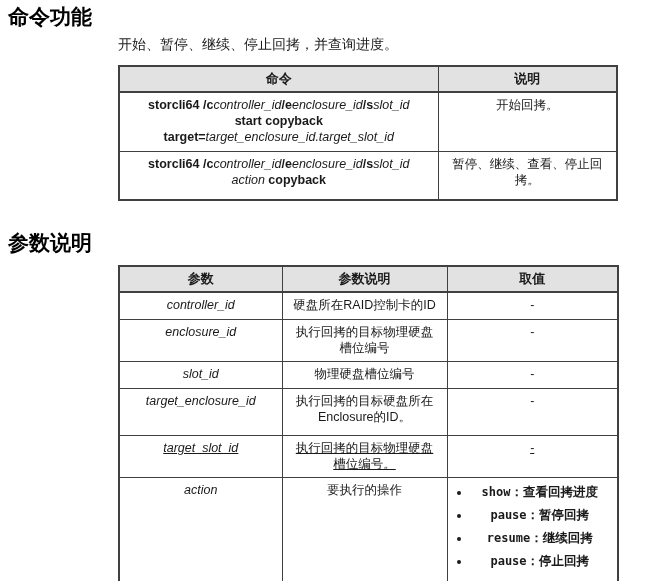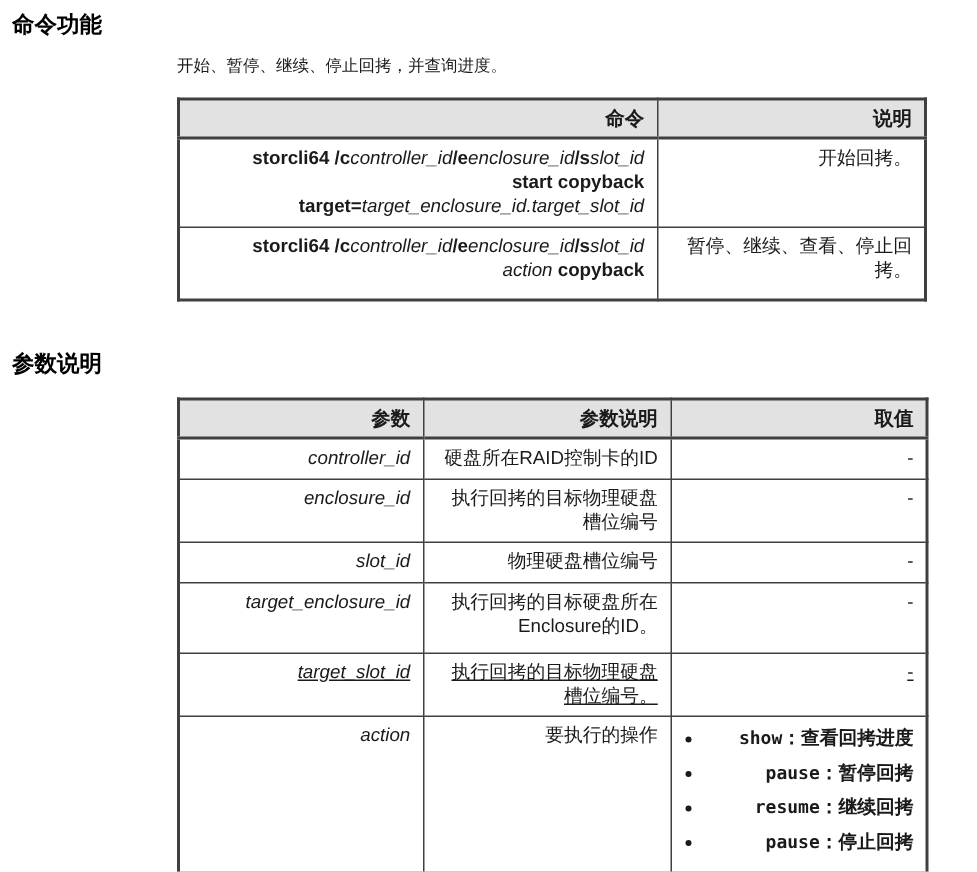--- a/index.html
+++ b/index.html
@@ -9,38 +9,38 @@
   }
   *{box-sizing:border-box;}
   html,body{margin:0;padding:0;background:#ffffff;}
   body{
     width:651px;height:581px;overflow:hidden;
     font-family:"Liberation Sans","DejaVu Sans",sans-serif;
     color:var(--text);
   }
   main{padding:8px 0 0 8px;}
   .section-heading{
-    font-size:15px;line-height:17px;font-weight:bold;margin:0;color:#000;
+    font-size:21px;line-height:17px;font-weight:bold;margin:0;color:#000;
   }
   .heading-format{margin-top:11px;}
   .heading-params{margin-top:33px;}
   .body-text{
-    font-size:11px;line-height:17px;margin:11px 0 0 110px;
+    font-size:14px;line-height:17px;margin:11px 0 0 110px;
   }
   table{
     border-collapse:collapse;table-layout:fixed;
     margin-left:110px;
     border:2px solid var(--border);
   }
   #cmd-table{width:500px;margin-top:12px;}
   #params-table{width:501px;margin-top:14px;}
   th,td{
     border:1px solid var(--border);
     vertical-align:top;
-    text-align:right;
+    text-align:center;
     padding:4px 8px 5px 8px;
     font-size:12.5px;
     line-height:16px;
   }
   th{
     background:var(--header-bg);
     font-weight:bold;
     font-size:13px;
     height:26px;
     vertical-align:middle;

